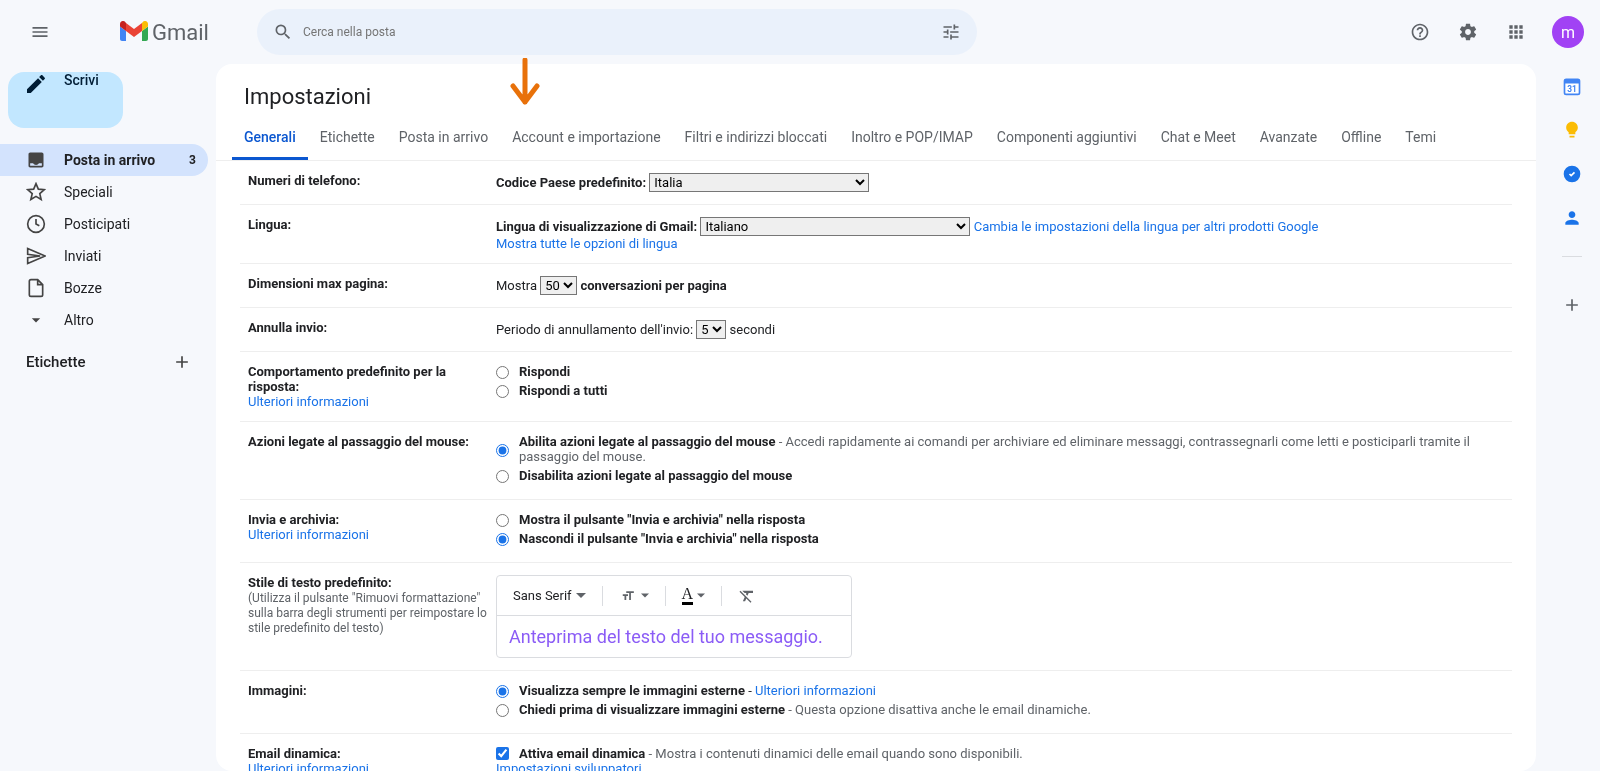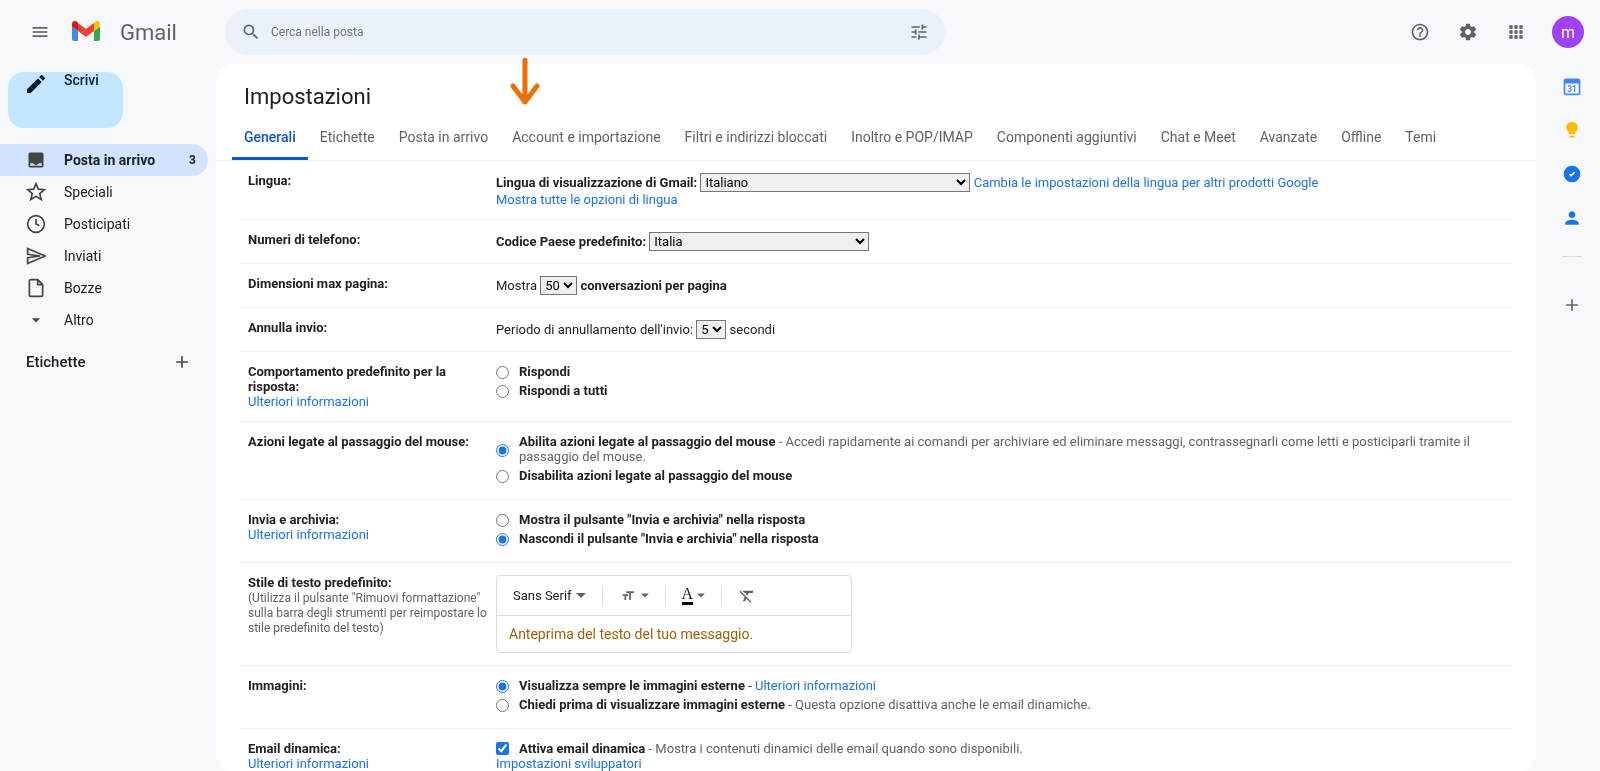--- a/index.html
+++ b/index.html
@@ -1,20 +1,20 @@
 <!DOCTYPE html>
 <html><head>
 <meta charset="utf-8">
 <style>
 * { margin: 0; padding: 0; box-sizing: border-box; font-family: 'Google Sans', Roboto, Arial, sans-serif; }
 body { background: #f6f8fc; color: #202124; font-size: 14px; overflow: hidden; }
 
 .header { display: flex; align-items: center; height: 64px; padding: 0 16px; gap: 8px; }
 .menu-btn { width: 48px; height: 48px; display: flex; align-items: center; justify-content: center; border-radius: 50%; cursor: pointer; }
-.logo { display: flex; align-items: center; gap: 20px; margin-right: 40px; }
+.logo { display: flex; align-items: center; gap: 4px; margin-right: 40px; margin-left: 48px; }
 .logo-text { font-size: 22px; color: #5f6368; font-weight: 400; }
 .search-bar { flex: 1; max-width: 720px; height: 46px; background: #eaf1fb; border-radius: 30px; display: flex; align-items: center; padding: 0 6px; }
 .search-icon-wrap { width: 40px; height: 40px; display: flex; align-items: center; justify-content: center; }
 .search-input { flex: 1; border: none; background: transparent; font-size: 12px; outline: none; color: #5f6368; }
 .tune-icon-wrap { width: 40px; height: 40px; display: flex; align-items: center; justify-content: center; cursor: pointer; }
 .header-right { margin-left: auto; display: flex; align-items: center; gap: 8px; }
 .icon-btn { width: 40px; height: 40px; display: flex; align-items: center; justify-content: center; border-radius: 50%; cursor: pointer; color: #5f6368; }
 .avatar { width: 32px; height: 32px; border-radius: 50%; background: #a142f4; color: #fff; display: flex; align-items: center; justify-content: center; font-size: 16px; cursor: pointer; margin-left: 8px; }
 
 .body-area { display: flex; height: calc(100vh - 64px); }
@@ -45,21 +45,21 @@
 .radio-line { display: flex; align-items: center; gap: 10px; margin-bottom: 4px; }
 .radio-line input { margin-top: 2px; accent-color: #1a73e8; }
 .radio-line label { font-weight: 700; }
 .checkbox-line { display: flex; align-items: center; gap: 10px; }
 .checkbox-line input { accent-color: #1a73e8; }
 
 .style-box { border: 1px solid #dadce0; border-radius: 4px; width: 356px; }
 .style-toolbar { display: flex; align-items: center; border-bottom: 1px solid #dadce0; padding: 6px 8px; gap: 4px; }
 .style-item { display: flex; align-items: center; gap: 4px; padding: 4px 8px; cursor: pointer; font-size: 13px; }
 .sep { width: 1px; height: 20px; background: #dadce0; margin: 0 4px; }
-.style-preview { padding: 10px 12px; font-size: 14px; color: #a16207; }
+.style-preview { padding: 10px 12px; font-size: 18px; color: #8b5cf6; }
 
 .right-panel { width: 56px; display: flex; flex-direction: column; align-items: center; padding-top: 12px; gap: 24px; }
 .panel-icon { width: 20px; height: 20px; cursor: pointer; }
 .panel-divider { width: 20px; height: 1px; background: #dadce0; margin: 4px 0; }
 .plus-circle { width: 40px; height: 40px; display: flex; align-items: center; justify-content: center; border-radius: 50%; cursor: pointer; color: #5f6368; }
 
 .arrow-annotation { position: absolute; left: 505px; top: 58px; color: #e8710a; pointer-events: none; }
 
 svg.ico { width: 20px; height: 20px; fill: #5f6368; }
 svg.ico-s { width: 20px; height: 20px; fill: #444; }
@@ -184,34 +184,34 @@
       <div class="tab">Componenti aggiuntivi</div>
       <div class="tab">Chat e Meet</div>
       <div class="tab">Avanzate</div>
       <div class="tab">Offline</div>
       <div class="tab">Temi</div>
     </div>
 
     <div class="content">
 
       <div class="row">
+        <div class="row-label">Numeri di telefono:</div>
+        <div class="row-content">
+          <b>Codice Paese predefinito:</b>
+          <select style="width:220px"><option>Italia</option></select>
+        </div>
+      </div>
+
+      <div class="row">
         <div class="row-label">Lingua:</div>
         <div class="row-content">
           <b>Lingua di visualizzazione di Gmail:</b>
           <select style="width:270px"><option>Italiano</option></select>
           <span class="link">Cambia le impostazioni della lingua per altri prodotti Google</span><br>
           <span class="link">Mostra tutte le opzioni di lingua</span>
-        </div>
-      </div>
-
-      <div class="row">
-        <div class="row-label">Numeri di telefono:</div>
-        <div class="row-content">
-          <b>Codice Paese predefinito:</b>
-          <select style="width:220px"><option>Italia</option></select>
         </div>
       </div>
 
       <div class="row">
         <div class="row-label">Dimensioni max pagina:</div>
         <div class="row-content">
           <span>Mostra</span>
           <select><option>50</option></select>
           <b>conversazioni per pagina</b>
         </div>

